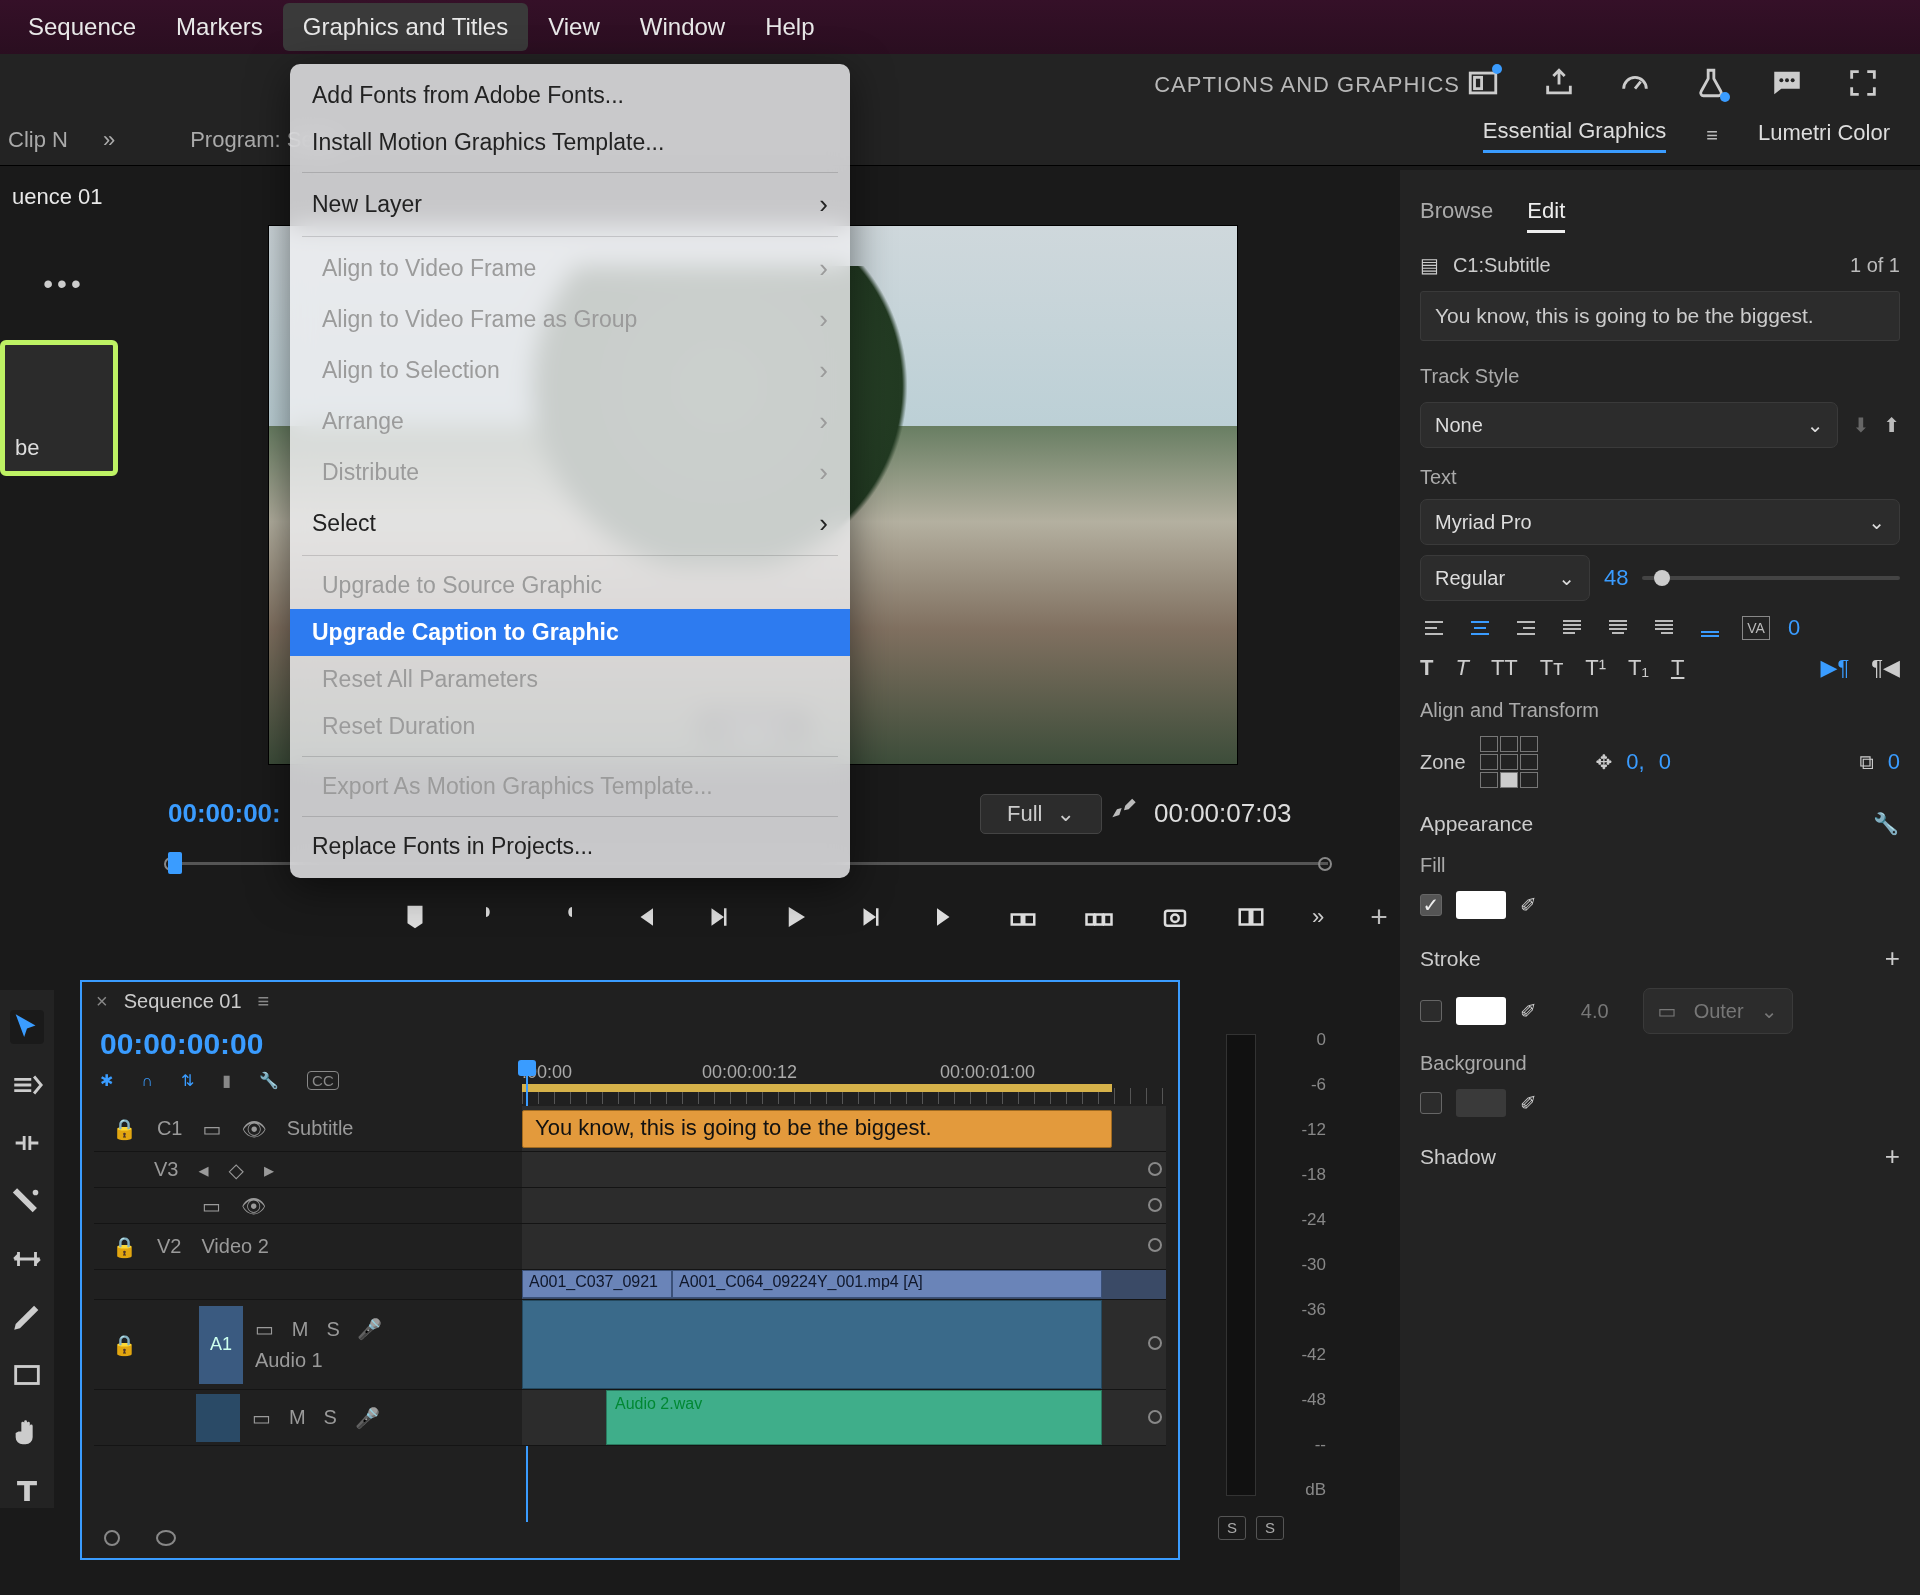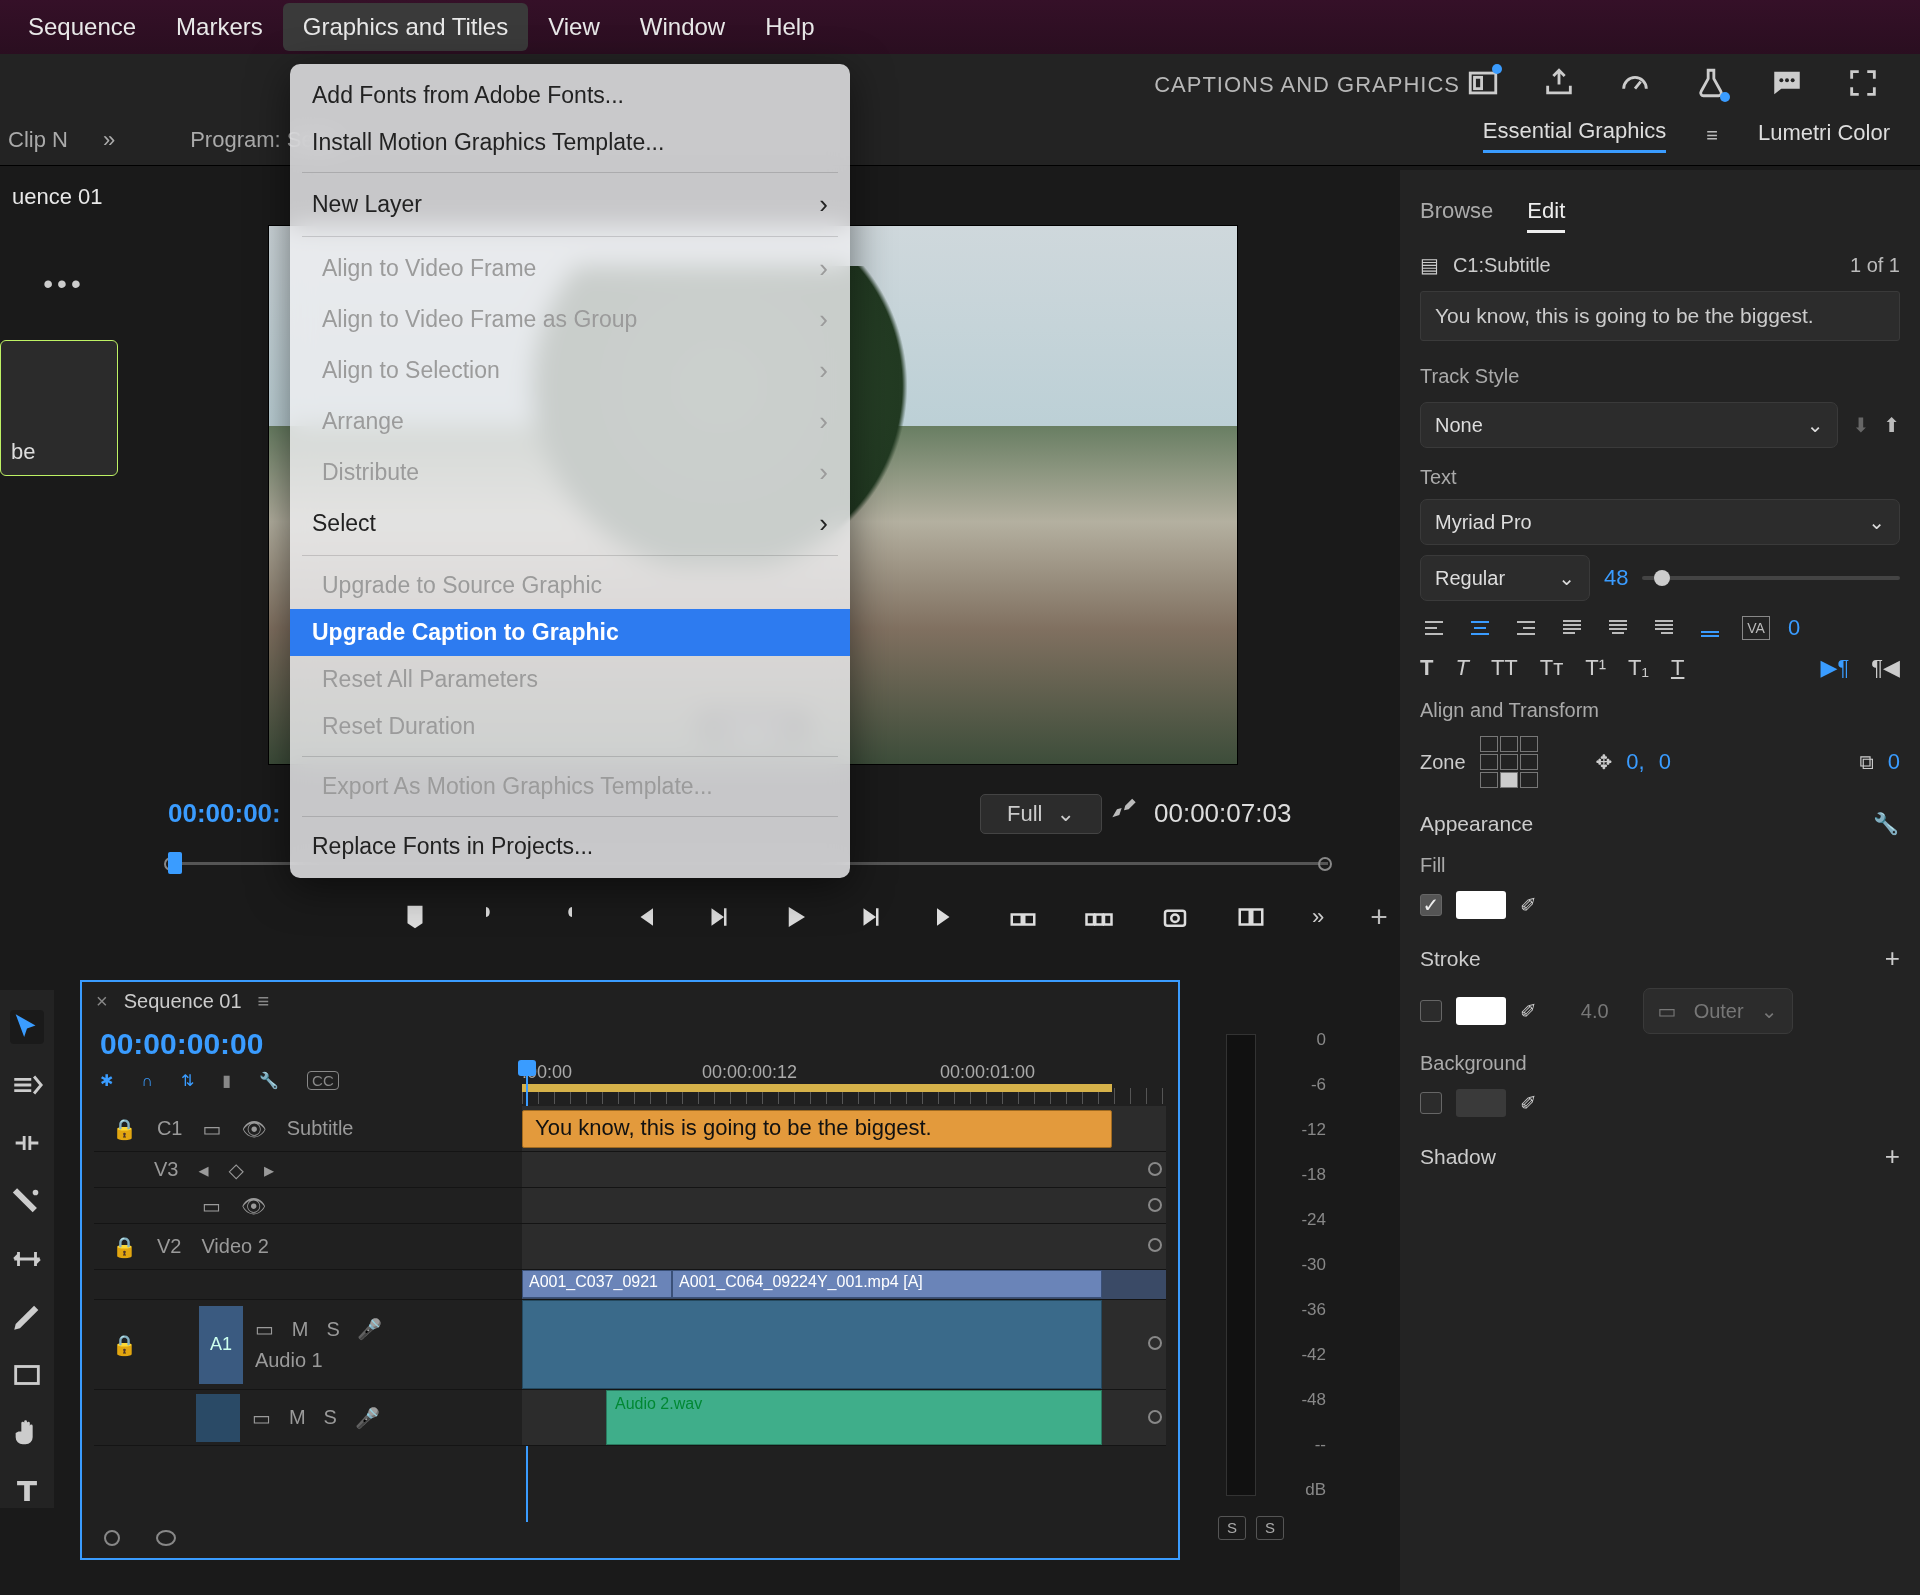--- a/index.html
+++ b/index.html
@@ -24,21 +24,21 @@
 .tab-strip .prog { margin-left:40px;}
 .panel-tabs-right { position:absolute; right:30px; top:118px; display:flex; gap:40px; font-size:22px; align-items:center;}
 .panel-tabs-right .tab { color:#ddd; padding-bottom:6px;}
 .panel-tabs-right .tab.active { border-bottom:3px solid #3a9cff;}
 .panel-tabs-right .burger{color:#bbb;font-size:20px;}
 
 
 .left-col { position:absolute; left:0; top:166px; width:128px; }
 .left-col .seq-label { color:#e8e8e8; font-size:22px; padding:18px 12px;}
 .left-col .dots { text-align:center; font-size:28px; color:#ccc; letter-spacing:4px; padding-top:40px;}
-.left-col .be-box { margin-top:40px; width:118px; height:136px; border:1px solid #bef264; border-radius:6px; background:#2b2b2b; display:flex; align-items:flex-end; padding:10px; font-size:22px; color:#ddd;}
+.left-col .be-box { margin-top:40px; width:118px; height:136px; border:5px solid #bef264; border-radius:6px; background:#2b2b2b; display:flex; align-items:flex-end; padding:10px; font-size:22px; color:#ddd;}
 
 
 .program { position:absolute; left:150px; top:170px; width:1200px; }
 .monitor-img { position:absolute; left:118px; top:55px; width:970px; height:540px; background:linear-gradient(#6f8a6c 0%, #4a6a4a 30%, #b4b0a0 55%, #807060 75%, #3d4d3a 100%); border:1px solid #000;}
 .caption-overlay{position:absolute;bottom:22px;left:50%;transform:translateX(-50%);background:rgba(0,0,0,.8);color:#fff;font-size:20px;padding:4px 10px;border-radius:2px;}
 .sky{position:absolute;top:0;left:0;right:0;height:200px;background:linear-gradient(#cfd8dc,#bcd0d6);}
 .tree{position:absolute;top:40px;left:260px;width:380px;height:300px;background:radial-gradient(circle at 50% 40%, #2f4a2f 0%, #223a22 70%, transparent 72%);}
 
 .tc-left{position:absolute;left:18px;top:628px;color:#3a9cff;font-size:26px;font-weight:600;}
 .fit{position:absolute;left:830px;top:624px;background:#2c2c2c;border:1px solid #444;border-radius:5px;padding:6px 26px;color:#ccc;font-size:22px;display:flex;gap:14px;align-items:center;}
@@ -85,21 +85,21 @@
 .tl-playhead{position:absolute;top:0;bottom:0;width:2px;background:#3a9cff;}
 .tl-playhead::before{content:"";position:absolute;top:-2px;left:-8px;width:18px;height:16px;background:#3a9cff;border-radius:3px;}
 
 .tracks{position:absolute;left:12px;top:124px;right:12px;}
 .track{display:flex;align-items:center;height:46px;border-bottom:1px solid #141414;position:relative;}
 .track.tall{height:90px;}
 .track .hdr{width:428px;display:flex;align-items:center;gap:20px;padding-left:18px;color:#9a9a9a;font-size:20px;}
 .track .lock{color:#888;}
 .track .lane{position:absolute;left:428px;right:0;top:0;bottom:0;background:#2c2c2c;}
 .clip-cap{position:absolute;left:0;top:4px;height:38px;width:590px;background:#e39a3c;border:1px solid #a06a20;color:#111;font-size:22px;padding:4px 12px;border-radius:2px;}
-.clip-vid{position:absolute;left:0;top:0;height:28px;background:#6a84b8;border:1px solid #3a5078;color:#ffffff;font-size:16px;padding:2px 6px;}
+.clip-vid{position:absolute;left:0;top:0;height:28px;background:#6a84b8;border:1px solid #3a5078;color:#0f172a;font-size:16px;padding:2px 6px;}
 .clip-aud{position:absolute;left:0;top:0;bottom:0;background:#3a6a8a;border:1px solid #254a60;}
 .clip-aud2{position:absolute;top:0;bottom:0;background:#3fae8a;border:1px solid #2a7a5f;color:#083;font-size:16px;padding:4px 8px;}
 .kf{position:absolute;right:4px;width:14px;height:14px;border:2px solid #888;border-radius:50%;}
 .a-lbl{width:44px;height:78px;background:#3a5a80;color:#cfe;display:flex;align-items:center;justify-content:center;font-size:18px;margin-left:50px;}
 
 .tl-hscroll{position:absolute;left:14px;bottom:10px;right:14px;height:18px;}
 .tl-hscroll .knob{position:absolute;left:60px;width:20px;height:16px;border:2px solid #888;border-radius:50%;}
 .tl-hscroll .knob2{position:absolute;left:8px;width:16px;height:16px;border:2px solid #888;border-radius:50%;}
 
 

